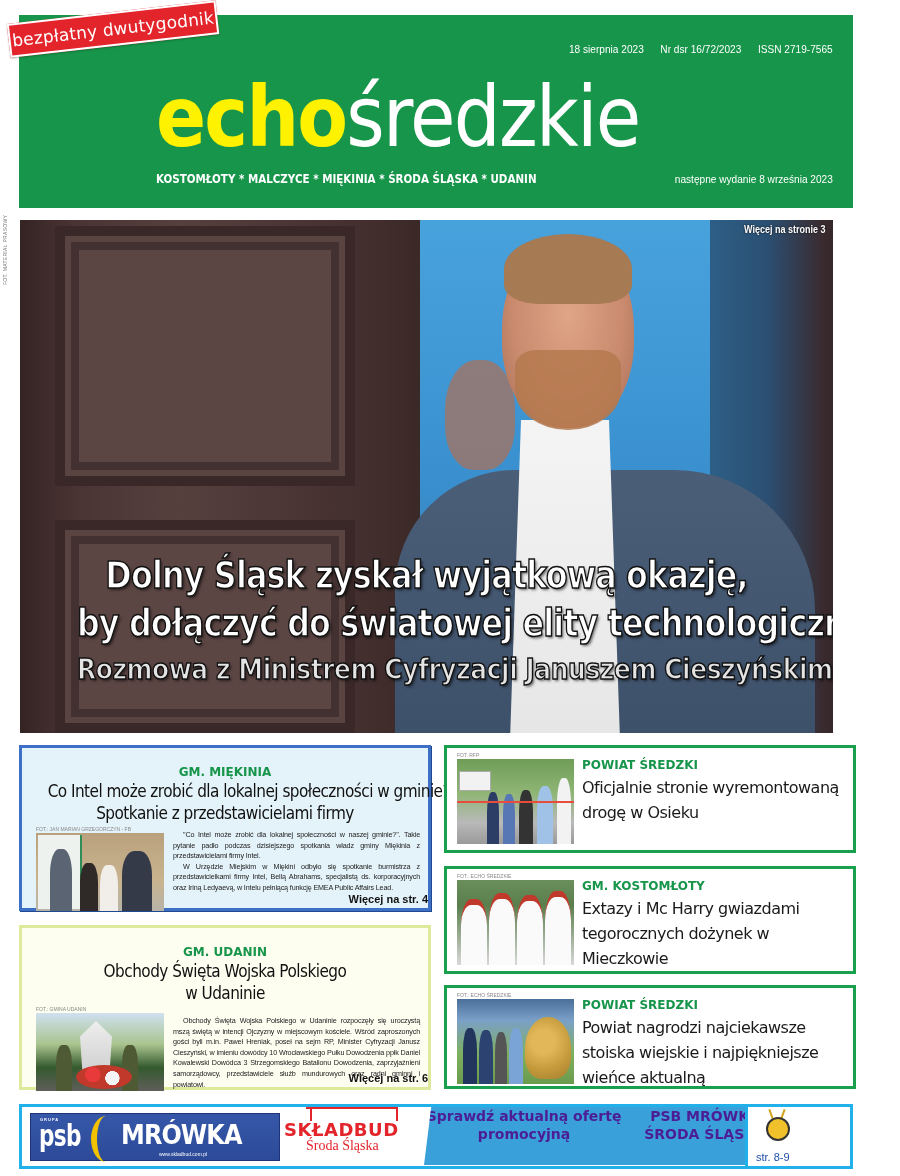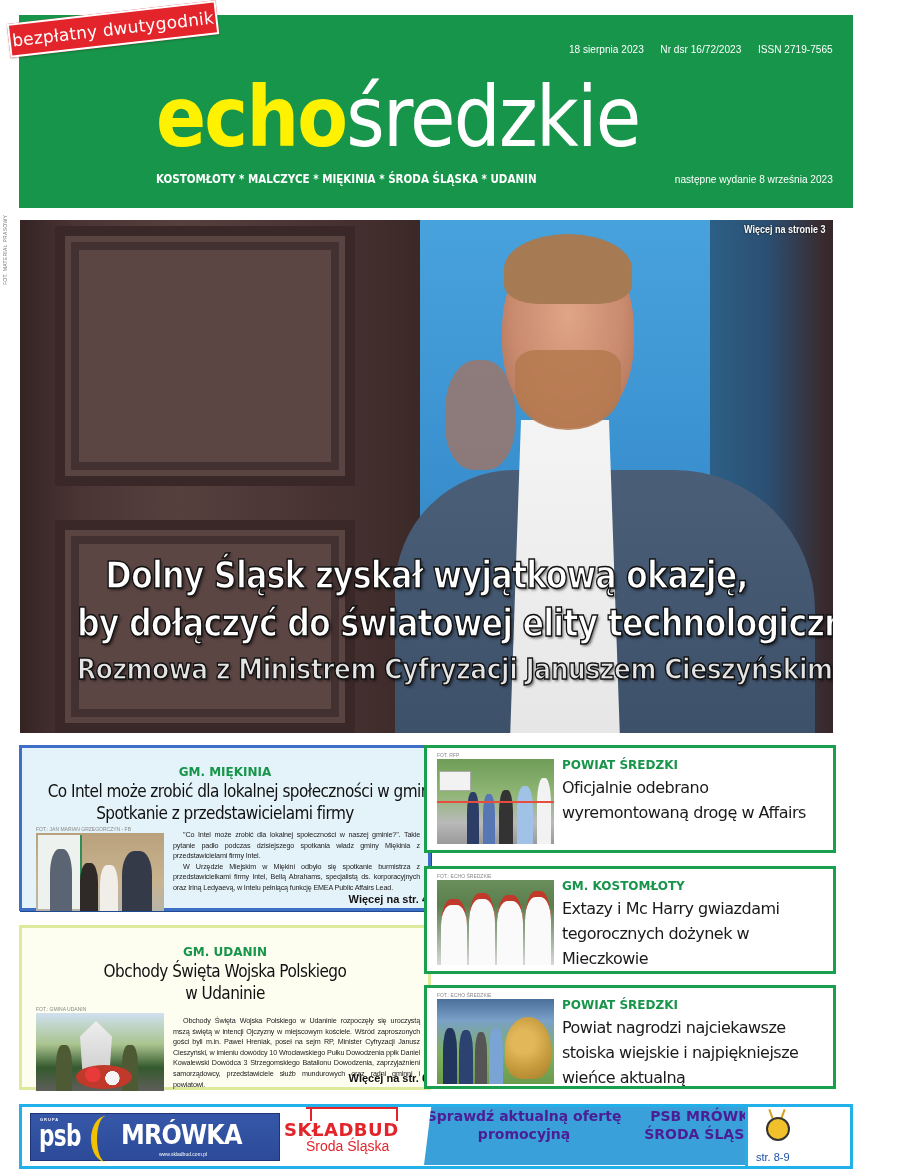--- a/index.html
+++ b/index.html
@@ -148,21 +148,21 @@
   
   .ph-intel { background: linear-gradient(180deg, #b9a17d 0%, #c9b38f 60%, #b7b4a8 100%); }
   .ph-intel .banner { position: absolute; left: 2px; top: 2px; width: 44px; height: 74px; background: #eef2ee; border-right: 2px solid #2f8d58; }
   .person { position: absolute; bottom: 0; border-radius: 40% 40% 0 0; }
   .ph-udanin { background: linear-gradient(180deg, #cfe0ef 0%, #aac48f 40%, #355a2e 70%, #5f5e5a 100%); }
   .ph-udanin .monument { position: absolute; left: 44px; top: 8px; width: 32px; height: 62px; background: linear-gradient(180deg,#eee,#c9c9c9); clip-path: polygon(50% 0,100% 25%,90% 100%,10% 100%,0 25%); }
   .ph-udanin .flowers { position: absolute; left: 40px; top: 52px; width: 56px; height: 24px; border-radius: 50%; background: radial-gradient(circle at 30% 40%, #e83a3a 0 18%, transparent 19%), radial-gradient(circle at 65% 55%, #f5f5f5 0 18%, transparent 19%), #c0392b; }
 
   
   .rbox {
-    position: absolute; left: 424px; width: 412px; border: 3px solid #18a04c; background: #fff;
+    position: absolute; left: 444px; width: 412px; border: 3px solid #18a04c; background: #fff;
   }
   .rbox.r1 { top: 745px; height: 108px; }
   .rbox.r2 { top: 866px; height: 108px; }
   .rbox.r3 { top: 985px; height: 104px; }
   .rb-credit { position: absolute; left: 10px; top: 4px; font-size: 5px; color: #888; white-space: nowrap; }
   .rb-photo { position: absolute; left: 10px; top: 11px; width: 117px; height: 85px; overflow: hidden; }
   .rb-kicker {
     position: absolute; left: 135px; top: 10px; color: #17954a; font-weight: bold; font-size: 12px;
     font-family: "DejaVu Sans", sans-serif;
   }
@@ -188,21 +188,21 @@
   }
   .ad-grupa { position: absolute; left: 9px; top: 3px; font-size: 4px; color: #fff; font-weight: bold; letter-spacing: 1px; }
   .ad-psbtxt { position: absolute; left: 8px; top: 4px; font-family: "DejaVu Sans", sans-serif; font-weight: bold; color: #fff; font-size: 30px; transform: scaleX(0.72); transform-origin: left center; letter-spacing: -1px; }
   .ad-arc { position: absolute; left: 60px; top: 2px; width: 30px; height: 46px; border-left: 6px solid #f2c200; border-radius: 50% 0 0 50%; }
   .ad-mrowka { position: absolute; left: 90px; top: 6px; color: #fff; font-family: "DejaVu Sans", sans-serif; font-weight: bold; font-size: 26px; letter-spacing: -1px; transform: scaleX(0.92); transform-origin: left center; }
   .ad-url { position: absolute; left: 128px; top: 37px; color: #fff; font-size: 5px; }
   .ad-sklad { position: absolute; left: 262px; top: 0; width: 132px; height: 50px; }
   .ad-roof { position: absolute; left: 22px; top: 0; width: 90px; height: 16px; border-top: 2px solid #e3242b; }
   .ad-roof:before { content: ""; position: absolute; left: 4px; top: -2px; width: 84px; height: 14px; border-left: 2px solid #e3242b; border-right: 2px solid #e3242b; transform: skewX(0); }
   .ad-skladtxt { position: absolute; left: 0; top: 12px; color: #e3242b; font-family: "DejaVu Sans", sans-serif; font-weight: bold; font-size: 18px; letter-spacing: 0.5px; font-variant: small-caps; }
-  .ad-sroda { position: absolute; left: 22px; top: 31px; color: #e3242b; font-size: 14px; font-family: Liberation Sans, sans-serif; }
+  .ad-sroda { position: absolute; left: 22px; top: 31px; color: #e3242b; font-size: 14px; font-family: Liberation Serif, serif; }
   .ad-offer {
     position: absolute; left: 402px; top: 0; width: 362px; height: 58px; background: #3aa0d9;
     clip-path: polygon(2% 0, 100% 0, 100% 100%, 0 100%);
     color: #4c1d95; text-align: center; font-family: "DejaVu Sans", sans-serif; font-weight: bold;
     display: flex; flex-direction: row; justify-content: center;
   }
   .ad-offer .o1, .ad-offer .o2 { font-size: 14px; line-height: 18px; }
   .ad-ant {
     position: absolute; left: 723px; top: 0; width: 64px; height: 59px; background: #fff;
     border-left: 3px solid #22b0ea;
@@ -299,21 +299,21 @@
   <div class="rb-photo ph-road">
     <div class="sign"></div>
     <div class="person" style="left:30px;width:12px;height:52px;background:#2c3e66;"></div>
     <div class="person" style="left:46px;width:12px;height:50px;background:#5677b4;"></div>
     <div class="person" style="left:62px;width:14px;height:54px;background:#333;"></div>
     <div class="person" style="left:80px;width:16px;height:58px;background:#9fc2e6;"></div>
     <div class="person" style="left:100px;width:14px;height:66px;background:#f2f2f2;"></div>
     <div class="ribbonline"></div>
   </div>
   <div class="rb-kicker">POWIAT ŚREDZKI</div>
-  <div class="rb-title">Oficjalnie odebrano wyremontowaną drogę w Affairs</div>
+  <div class="rb-title">Oficjalnie stronie wyremontowaną drogę w Osieku</div>
 </article>
 
 <article class="rbox r2">
   <div class="rb-credit">FOT.: ECHO ŚREDZKIE</div>
   <div class="rb-photo ph-dozynki">
     <div class="person" style="left:4px;width:26px;height:66px;background:#fafafa;border-top:6px solid #c0392b;"></div>
     <div class="person" style="left:32px;width:26px;height:72px;background:#fafafa;border-top:6px solid #c0392b;"></div>
     <div class="person" style="left:60px;width:26px;height:70px;background:#fafafa;border-top:6px solid #c0392b;"></div>
     <div class="person" style="left:88px;width:26px;height:74px;background:#fafafa;border-top:6px solid #c0392b;"></div>
   </div>

